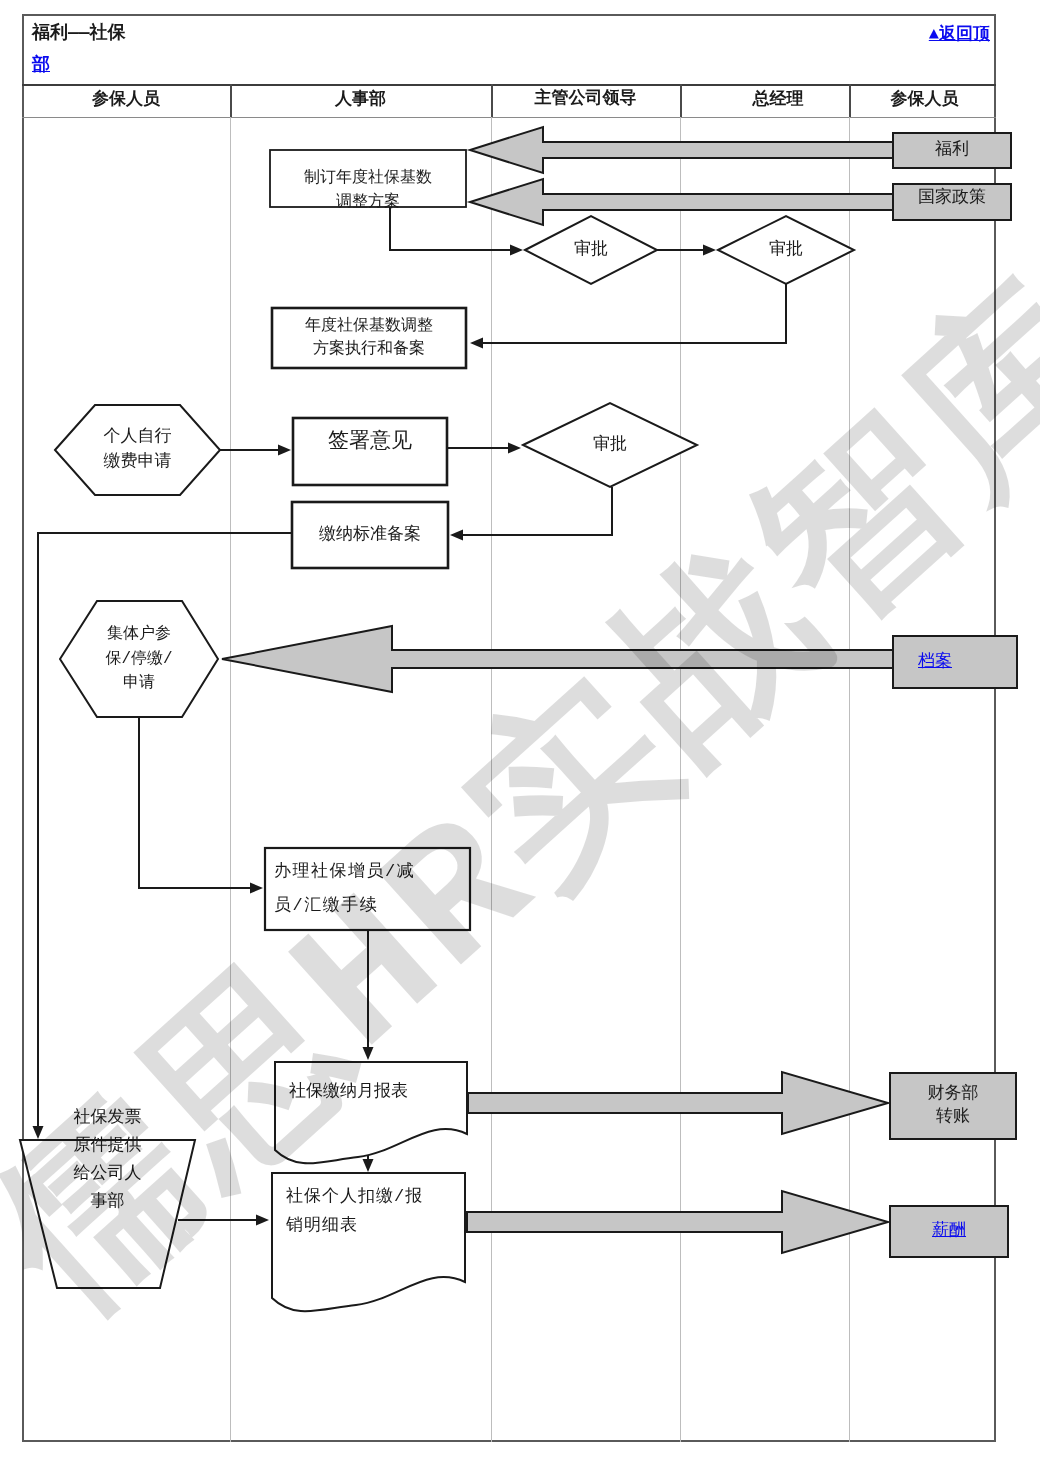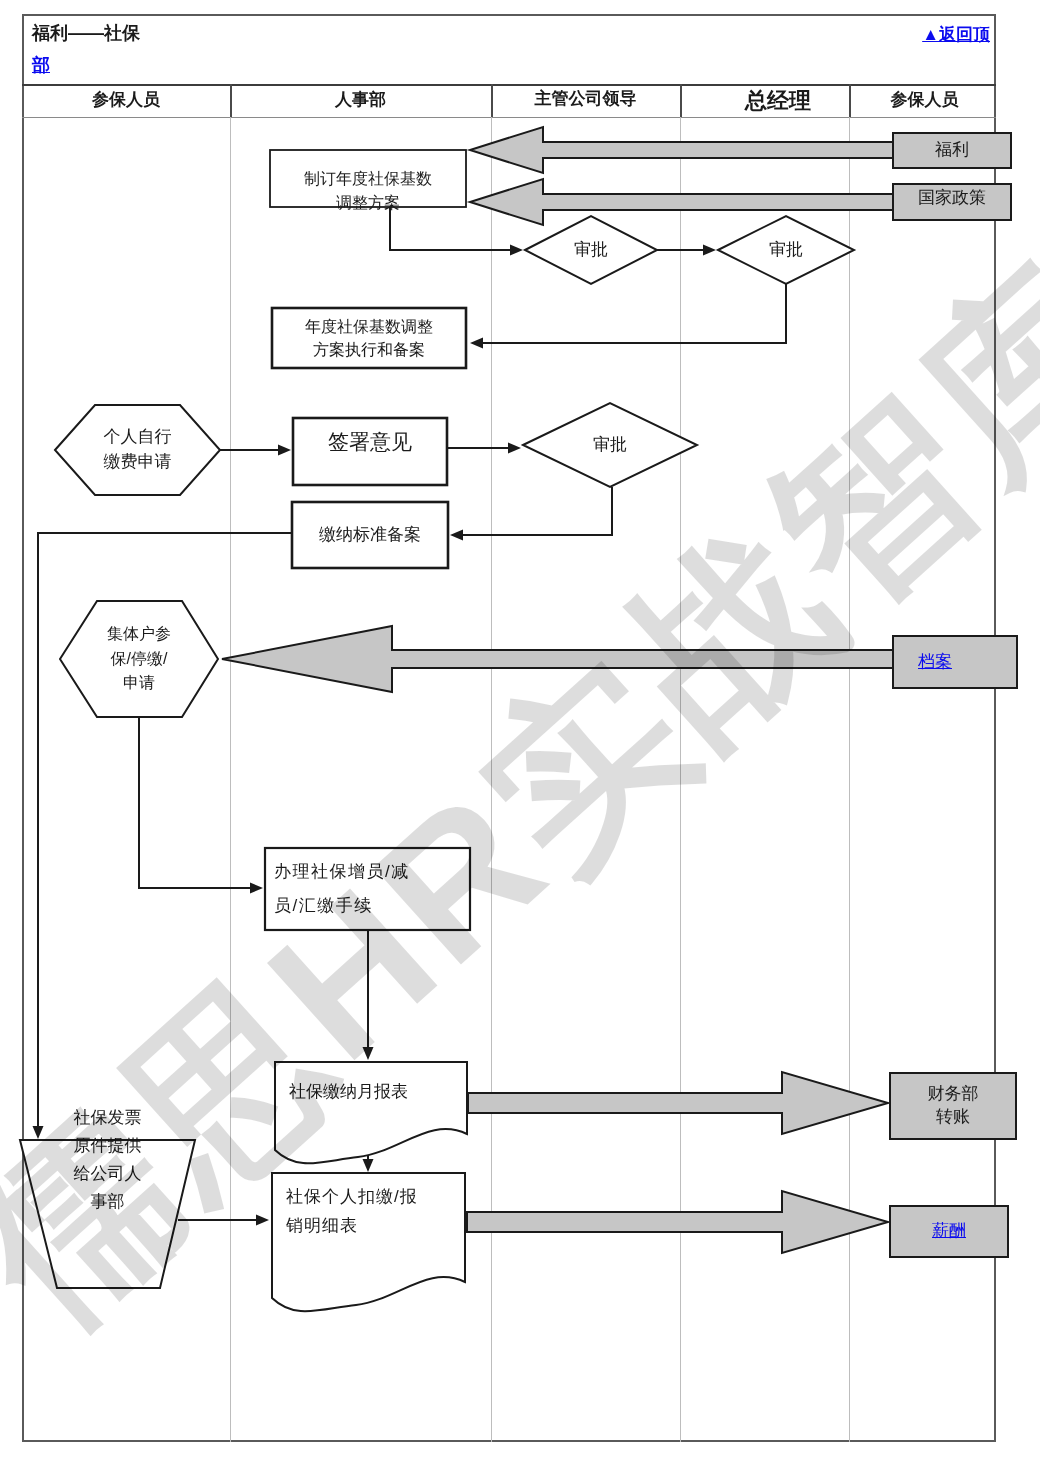--- a/index.html
+++ b/index.html
@@ -1,17 +1,17 @@
 <!DOCTYPE html>
 <html><head>
 <meta charset="utf-8">
 <style>
   html,body{margin:0;padding:0;background:#fff;}
   .page{position:relative;width:1040px;height:1466px;background:#fff;overflow:hidden;
-        font-family:Liberation Sans, sans-serif;color:#1b1b1b;}
+        font-family:Liberation Mono, monospace;color:#1b1b1b;}
   .frame{position:absolute;left:22px;top:14px;width:974px;height:1428px;
          border:2px solid #5a5a5a;box-sizing:border-box;z-index:1;background:#fff;}
   .hline{position:absolute;z-index:1;}
   .vline{position:absolute;z-index:1;}
   .svgl{position:absolute;left:0;top:0;z-index:2;}
   .lbl{position:absolute;display:flex;align-items:center;justify-content:center;
        text-align:center;white-space:pre-line;font-size:16px;line-height:1.45;
        color:#1b1b1b;z-index:3;}
   .bold{font-weight:700;}
   .link{color:#0b0bef;text-decoration:underline;cursor:pointer;}
@@ -37,21 +37,21 @@
   <div class="vline" style="left:680px;top:117px;width:1px;height:1325px;background:#bdbdbd;"></div>
   <div class="vline" style="left:849px;top:117px;width:1px;height:1325px;background:#bdbdbd;"></div>
 
   <div class="lbl bold" style="left:32px;top:20px;width:300px;height:26px;justify-content:flex-start;font-size:18px;">福利——社保</div>
   <div class="lbl bold link" style="left:32px;top:52px;width:40px;height:26px;justify-content:flex-start;font-size:18px;">部</div>
   <div class="lbl bold link" style="left:860px;top:22px;width:130px;height:26px;justify-content:flex-end;font-size:17px;">▲返回顶</div>
 
   <div class="lbl bold" style="left:22px;top:85px;width:208px;height:31px;font-size:17px;">参保人员</div>
   <div class="lbl bold" style="left:230px;top:85px;width:261px;height:31px;font-size:17px;">人事部</div>
   <div class="lbl bold" style="left:491px;top:85px;width:189px;height:29px;font-size:17px;">主管公司领导</div>
-  <div class="lbl bold" style="left:680px;top:85px;width:196px;height:31px;font-size:22px;">总经理</div>
+  <div class="lbl bold" style="left:680px;top:85px;width:196px;height:31px;font-size:17px;">总经理</div>
   <div class="lbl bold" style="left:849px;top:85px;width:151px;height:31px;font-size:17px;">参保人员</div>
 
   <svg class="svgl" width="1040" height="1466" viewBox="0 0 1040 1466">
     <g stroke="#1a1a1a" stroke-width="2" fill="none">
       <path d="M390,207 V250 H510"></path>
       <path d="M657,250 H704"></path>
       <path d="M786,284 V343 H482"></path>
       <path d="M220,450 H279"></path>
       <path d="M447,448 H509"></path>
       <path d="M612,487 V535 H462"></path>

